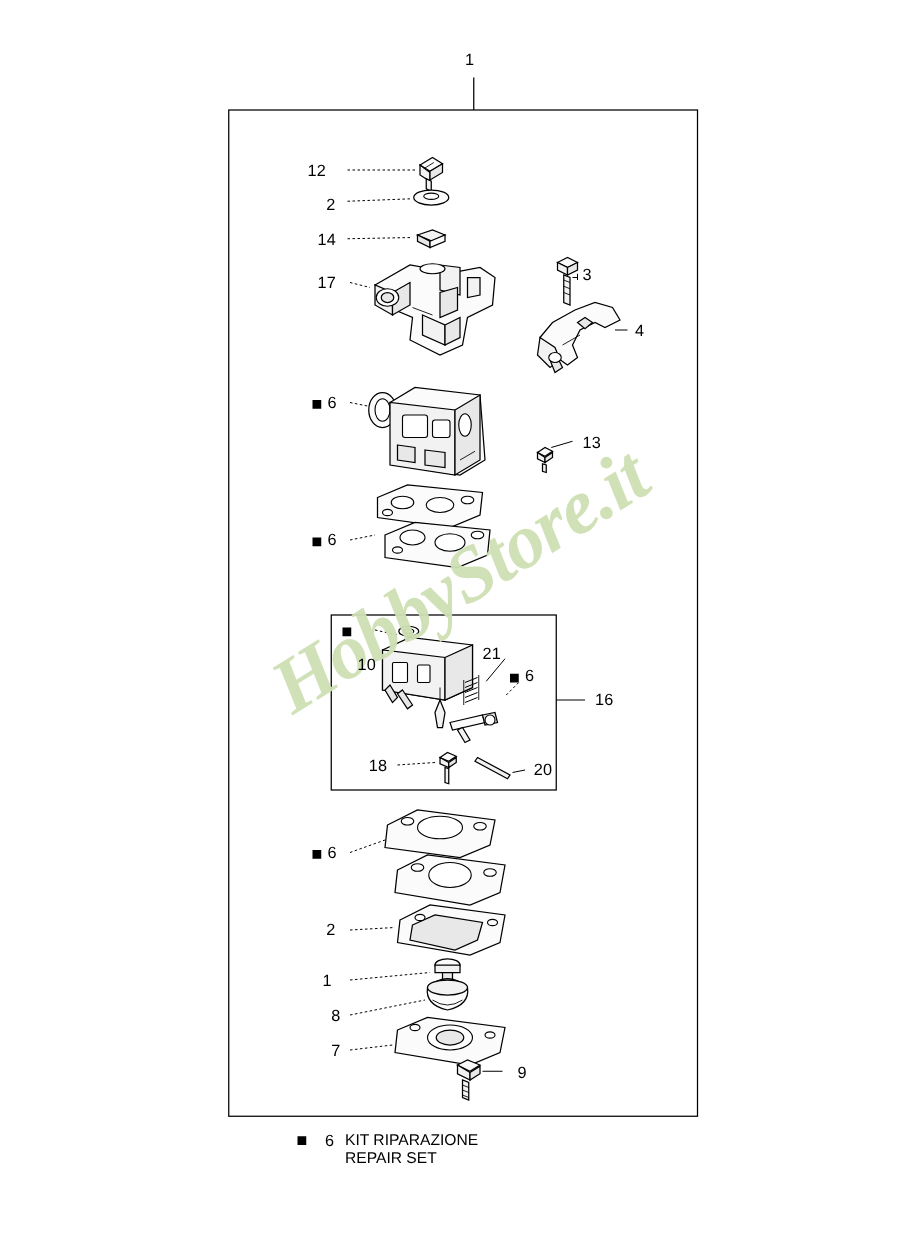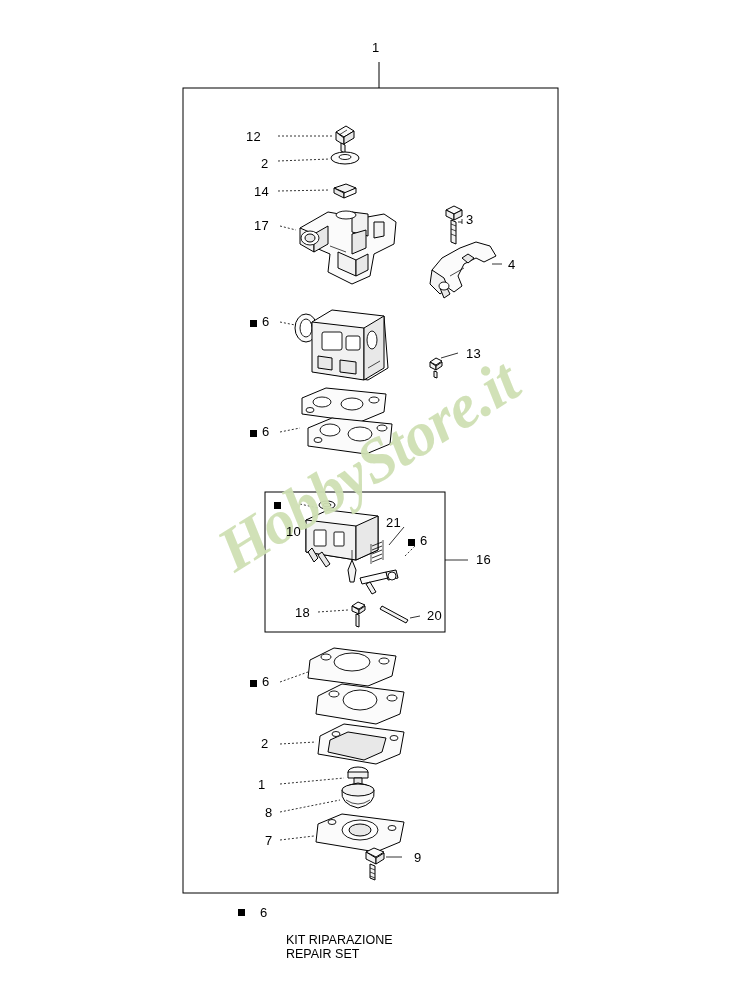--- a/index.html
+++ b/index.html
@@ -44,23 +44,22 @@
     white-space: pre;
   }
   .legend .lnum {
     position: absolute;
     left: 22px;
     top: 1px;
     font-size: 13px;
   }
   .legend .ltext {
     position: absolute;
-    left: 48px;
+    left: 38px;
     top: 0px;
-    margin-top: 28px;
   }
   .wm {
     position: absolute;
     left: 168px;
     top: 290px;
     width: 400px;
     height: 380px;
     pointer-events: none;
   }
   .wm-text {

